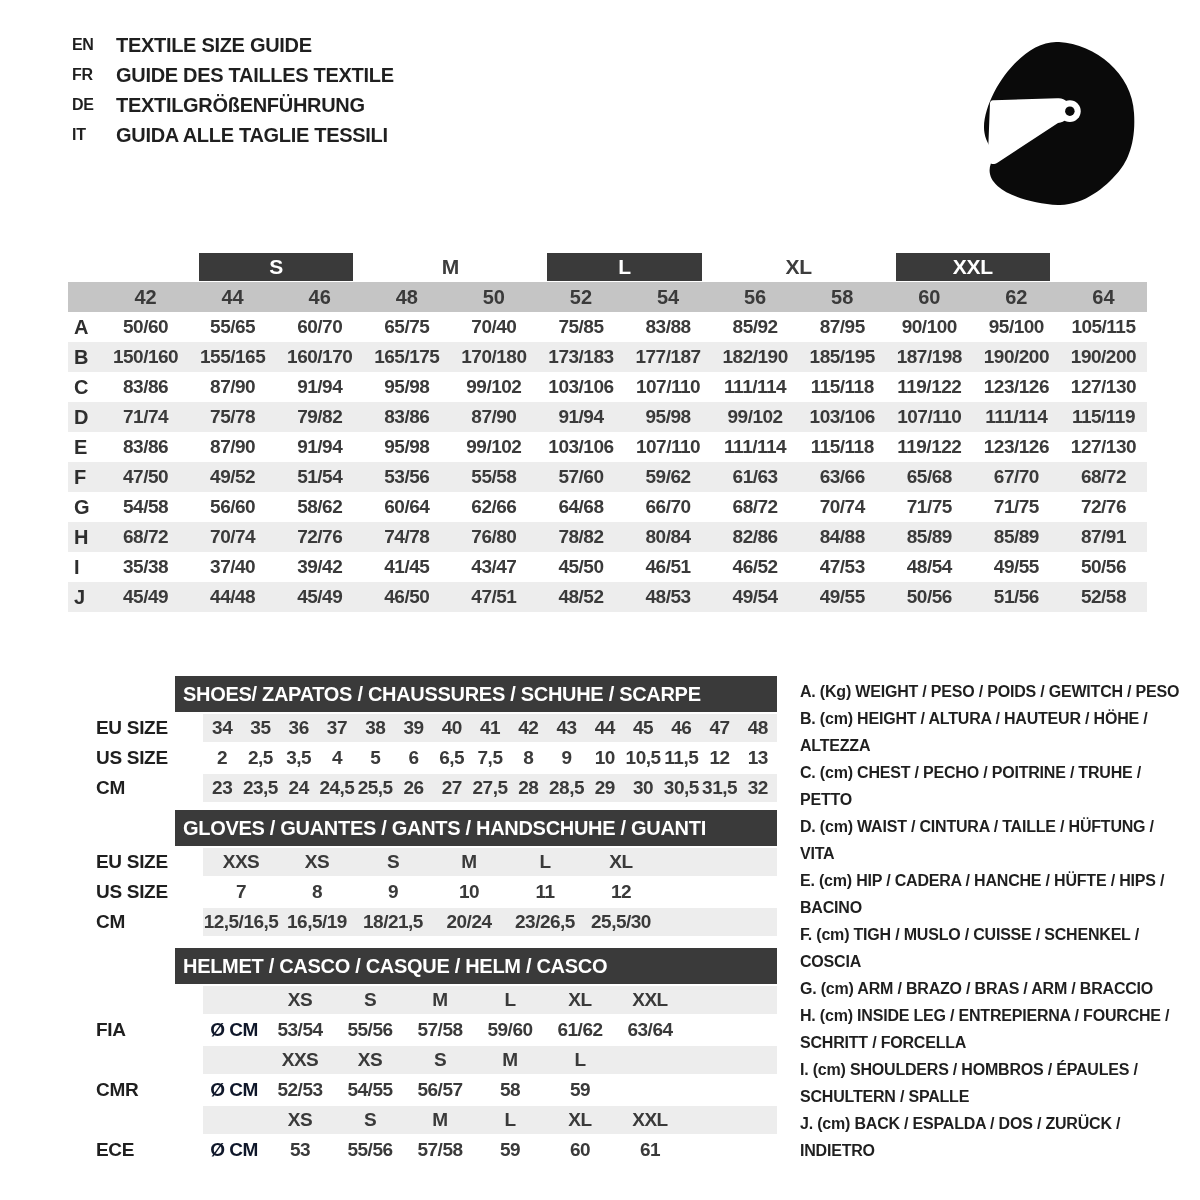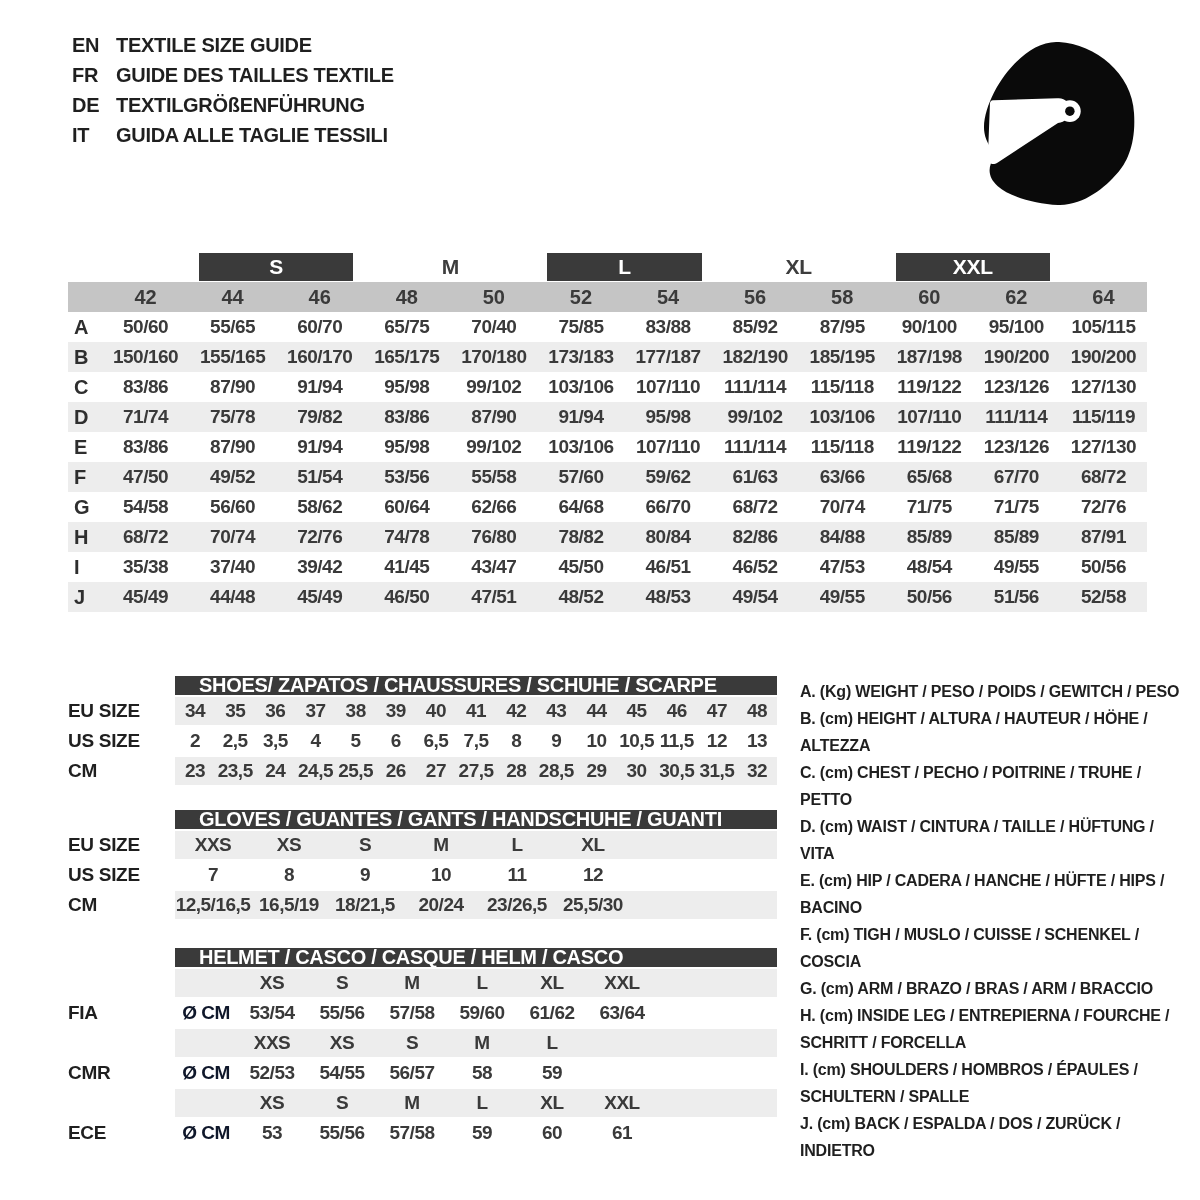--- a/index.html
+++ b/index.html
@@ -2,42 +2,42 @@
 <html><head>
 <meta charset="utf-8">
 <style>
   html,body{margin:0;padding:0;background:#fff;}
   .page{position:relative;width:1200px;height:1200px;background:#ffffff;overflow:hidden;
         font-family:"Liberation Sans",sans-serif;font-weight:bold;color:#3d3d3d;}
 
   
   #langs{position:absolute;left:72px;top:30px;}
   .lang-row{display:flex;height:30px;align-items:center;}
-  .lang-code{width:44px;font-size:20px;color:#1f1f1f;letter-spacing:-0.3px;}
+  .lang-code{width:44px;font-size:16px;color:#1f1f1f;letter-spacing:-0.3px;}
   .lang-title{font-size:20px;color:#1f1f1f;letter-spacing:-0.3px;}
   #helmet-icon{position:absolute;left:982px;top:40px;}
 
   
   #main-table{position:absolute;left:68px;top:252px;width:1079px;
               display:grid;grid-template-columns:34px repeat(12,1fr);grid-auto-rows:30px;}
   .grp{display:flex;align-items:center;justify-content:center;font-size:21px;letter-spacing:-0.3px;}
   .grp.boxed{background:#3a3a3a;color:#ffffff;margin:1px 10px;}
   .num-cell{background:#c5c5c5;display:flex;align-items:center;justify-content:center;
             font-size:20px;color:#3a3a3a;}
   .mt-cell{display:flex;align-items:center;justify-content:center;font-size:19px;
            letter-spacing:-0.5px;color:#3a3a3a;}
   .mt-letter{justify-content:flex-start;padding-left:6px;font-size:20px;color:#2e2e2e;}
   .mt-shade{background:#ededed;}
 
   
   .small-table{position:absolute;left:68px;width:709px;}
   #shoes{top:676px;} #gloves{top:810px;} #helmet-table{top:948px;}
-  .tbar{margin-left:107px;height:19px;background:#3a3a3a;color:#fff;font-size:20px;
-        letter-spacing:-0.3px;display:flex;align-items:center;padding-left:24px;margin-bottom:2px;}
-  .st-row{display:flex;height:28px;margin-bottom:2px;align-items:stretch;}
+  .tbar{margin-left:107px;height:36px;background:#3a3a3a;color:#fff;font-size:20px;
+        letter-spacing:-0.3px;display:flex;align-items:center;padding-left:8px;margin-bottom:2px;}
+  .st-row{display:flex;height:28px;margin-bottom:2px;align-items:stretch;margin-left:28px;}
   .st-label{width:107px;display:flex;align-items:center;font-size:19px;color:#1f1f1f;letter-spacing:-0.3px;}
   .st-content{flex:1;display:flex;align-items:center;}
   .band{background:#ededed;}
   .cell-flex{flex:1;text-align:center;font-size:19px;letter-spacing:-0.5px;color:#3a3a3a;}
   .cell-fixed{width:76px;text-align:center;font-size:19px;letter-spacing:-0.5px;color:#3a3a3a;}
   .cell-helmet{width:70px;text-align:center;font-size:19px;letter-spacing:-0.5px;color:#3a3a3a;}
   .cell-unit{width:62px;text-align:center;font-size:19px;color:#0f172a;letter-spacing:-0.5px;}
   .spacer{flex:1;}
 
   

